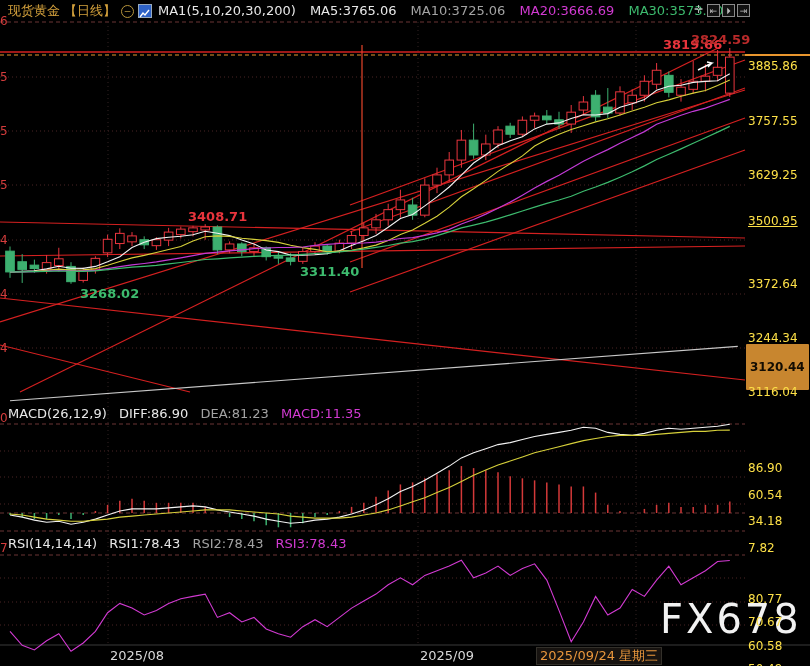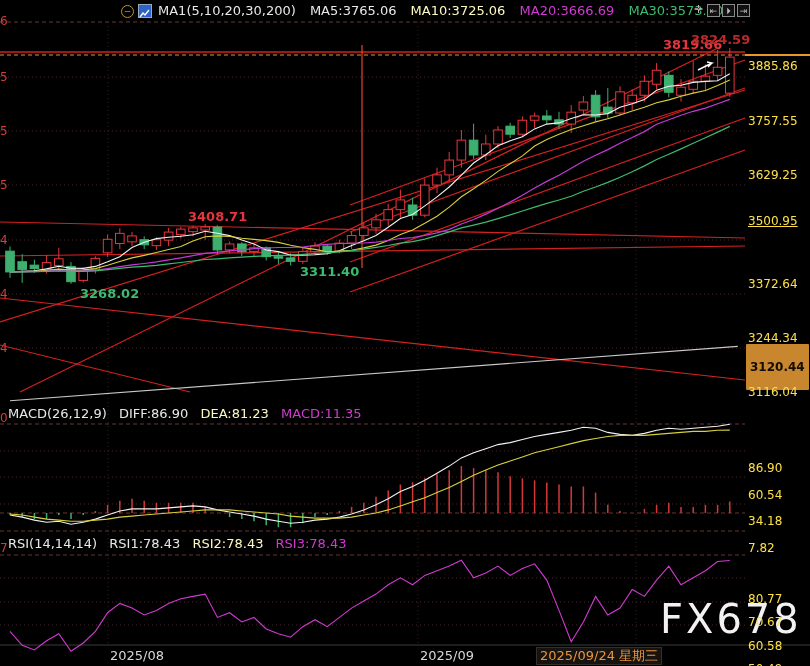--- a/index.html
+++ b/index.html
@@ -3,21 +3,21 @@
 <meta charset="utf-8">
 <style>
   html,body{margin:0;padding:0;background:#000;width:810px;height:666px;overflow:hidden;}
   #app{position:relative;width:810px;height:666px;background:#000;
        font-family:"DejaVu Sans","Liberation Sans",sans-serif;}
   #chart-svg{position:absolute;left:0;top:0;}
   .abs{position:absolute;white-space:nowrap;}
   .hdr{font-size:13px;line-height:22px;}
   .hdr span{margin-right:10px;}
   .sym{color:#d4a13c;}
-  .w{color:#e8e8e8;} .yl{color:#fef9c3;} .mg{color:#d23ad2;} .gr{color:#3dbb6e;} .gy{color:#8a8a8a;}
+  .w{color:#e8e8e8;} .yl{color:#a3a3a3;} .mg{color:#d23ad2;} .gr{color:#3dbb6e;} .gy{color:#8a8a8a;}
   .axis-lab{position:absolute;left:748px;color:#fde047;font-size:12px;margin-top:44px;}
   .left-digit{position:absolute;left:0;color:#d43c3c;font-size:12px;}
   .anno{position:absolute;font-size:13px;font-weight:bold;}
   .anno.red{color:#e8343c;} .anno.red2{color:#b92a2a;text-align:center;} .anno.green{color:#3dbb6e;}
   .ind-hdr{font-size:13px;} .ind-hdr span{margin-right:8px;}
   #price-badge{position:absolute;left:746px;background:#c8862f;color:#120c02;
      font-size:12px;font-weight:bold;padding:16px 4px;border-radius:1px;}
   #watermark{position:absolute;color:#f2f2f2;font-size:40px;letter-spacing:3px;
      font-weight:500;}
   .xlab{position:absolute;color:#d8d8d8;font-size:13px;top:648px;}
@@ -259,20 +259,23 @@
       <line x1="681" y1="513" x2="681" y2="506.8775510204082" stroke="#d43939" stroke-width="1.5"></line>
       <line x1="693.1999999999999" y1="513" x2="693.1999999999999" y2="506.8775510204082" stroke="#d43939" stroke-width="1.5"></line>
       <line x1="705.4" y1="513" x2="705.4" y2="504.83673469387753" stroke="#d43939" stroke-width="1.5"></line>
       <line x1="717.5999999999999" y1="513" x2="717.5999999999999" y2="504.83673469387753" stroke="#d43939" stroke-width="1.5"></line>
       <line x1="729.8" y1="513" x2="729.8" y2="501.42857142857144" stroke="#d43939" stroke-width="1.5"></line>
       <polyline points="10,515.0 22.2,517.1 34.4,520.1 46.599999999999994,522.2 58.8,521.2 71,524.2 83.19999999999999,522.2 95.39999999999999,519.1 107.6,515.0 119.8,511.0 132,508.9 144.2,508.9 156.39999999999998,508.9 168.6,507.9 180.79999999999998,506.9 193,505.9 205.2,506.9 217.39999999999998,509.9 229.6,512.0 241.79999999999998,514.0 254,516.1 266.2,519.1 278.4,521.2 290.59999999999997,523.2 302.79999999999995,522.2 315,520.1 327.2,519.1 339.4,517.1 351.59999999999997,514.0 363.79999999999995,509.9 376,504.8 388.2,498.7 400.4,491.6 412.59999999999997,486.5 424.79999999999995,480.3 437,473.2 449.2,466.1 461.4,457.9 473.59999999999997,452.8 485.79999999999995,448.7 498,444.6 510.2,442.6 522.4,439.5 534.6,436.5 546.8,434.4 559,432.4 571.1999999999999,430.3 583.4,427.3 595.5999999999999,428.3 607.8,432.4 620,434.4 632.1999999999999,435.4 644.4,433.4 656.5999999999999,430.3 668.8,428.3 681,429.3 693.1999999999999,428.3 705.4,427.3 717.5999999999999,426.3 729.8,424.3" fill="none" stroke="#f2f2f2" stroke-width="1.1"></polyline>
       <polyline points="10,514.0 22.2,515.0 34.4,517.1 46.599999999999994,519.1 58.8,520.1 71,521.2 83.19999999999999,521.2 95.39999999999999,520.1 107.6,519.1 119.8,517.1 132,516.1 144.2,515.0 156.39999999999998,514.0 168.6,513.0 180.79999999999998,512.0 193,511.0 205.2,509.9 217.39999999999998,509.9 229.6,509.9 241.79999999999998,511.0 254,512.0 266.2,513.0 278.4,514.0 290.59999999999997,516.1 302.79999999999995,517.1 315,518.1 327.2,518.1 339.4,518.1 351.59999999999997,517.1 363.79999999999995,515.0 376,513.0 388.2,509.9 400.4,505.9 412.59999999999997,501.8 424.79999999999995,497.7 437,492.6 449.2,487.5 461.4,481.4 473.59999999999997,475.2 485.79999999999995,470.1 498,465.0 510.2,461.0 522.4,456.9 534.6,452.8 546.8,449.7 559,446.7 571.1999999999999,443.6 583.4,440.6 595.5999999999999,438.5 607.8,436.5 620,435.4 632.1999999999999,435.4 644.4,435.4 656.5999999999999,434.4 668.8,433.4 681,432.4 693.1999999999999,431.4 705.4,431.4 717.5999999999999,430.3 729.8,430.1" fill="none" stroke="#d6d03a" stroke-width="1.1"></polyline>
       <polyline points="10,631.4 22.2,645.3 34.4,650.0 46.599999999999994,640.7 58.8,633.7 71,651.2 83.19999999999999,643.0 95.39999999999999,631.4 107.6,612.7 119.8,603.4 132,608.1 144.2,615.0 156.39999999999998,610.4 168.6,603.4 180.79999999999998,598.7 193,596.4 205.2,594.1 217.39999999999998,617.4 229.6,612.7 241.79999999999998,622.0 254,617.4 266.2,629.0 278.4,633.7 290.59999999999997,637.2 302.79999999999995,626.7 315,619.7 327.2,626.7 339.4,617.4 351.59999999999997,608.1 363.79999999999995,601.1 376,594.1 388.2,584.8 400.4,577.8 412.59999999999997,584.8 424.79999999999995,575.4 437,570.8 449.2,566.1 461.4,560.3 473.59999999999997,577.8 485.79999999999995,573.1 498,566.1 510.2,575.4 522.4,568.4 534.6,563.8 546.8,580.1 559,610.4 571.1999999999999,641.8 583.4,622.0 595.5999999999999,596.4 607.8,615.0 620,608.1 632.1999999999999,589.4 644.4,596.4 656.5999999999999,580.1 668.8,566.1 681,584.8 693.1999999999999,577.8 705.4,570.8 717.5999999999999,561.5 729.8,560.5" fill="none" stroke="#d23ad2" stroke-width="1.1"></polyline>
     </svg>
 
+  <div class="abs hdr" style="left:8px;top:0;">
+    <span class="sym">现货黄金</span><span class="sym" style="margin-left:-6px;">【日线】</span>
+  </div>
   <div id="collapse-icon">−</div>
   <div id="charttype-icon">
     <svg width="12" height="12" viewBox="0 0 12 12">
       <polyline points="1,9 4,5 6,7 10,2" fill="none" stroke="#fff" stroke-width="1.4"></polyline>
     </svg>
   </div>
   <div class="abs hdr" style="left:158px;top:0;">
     <span class="w">MA1(5,10,20,30,200)</span>
     <span class="w">MA5:3765.06</span>
     <span class="yl">MA10:3725.06</span>

